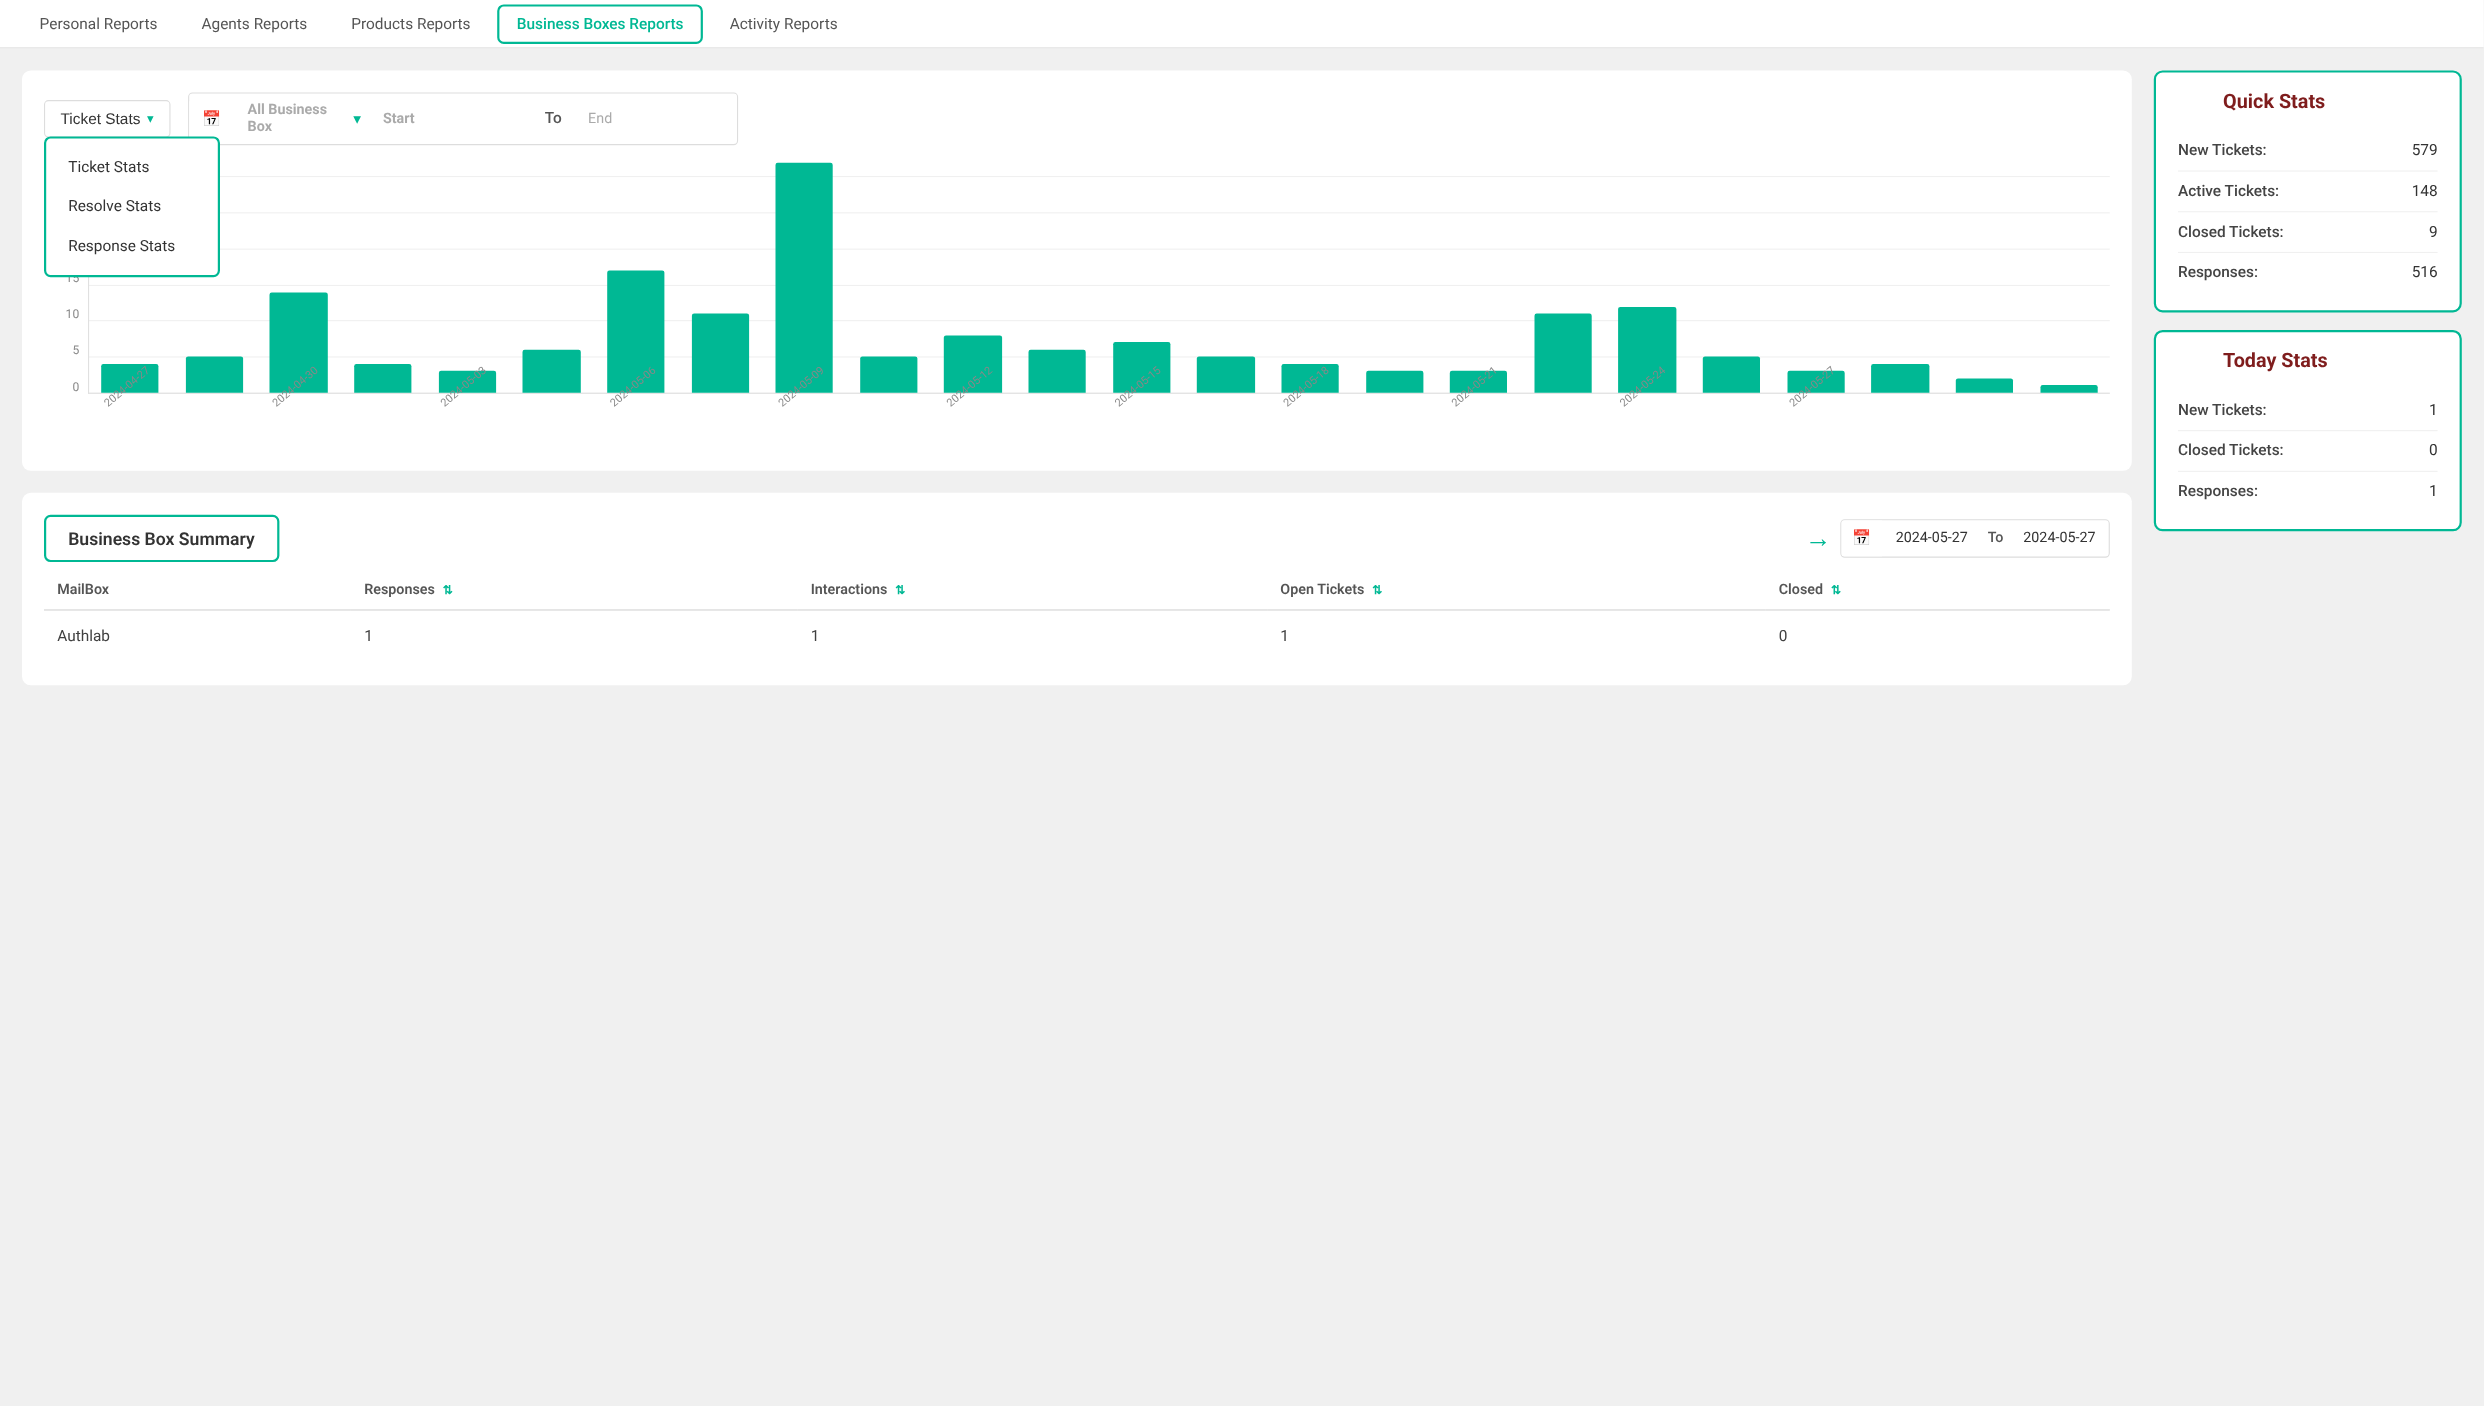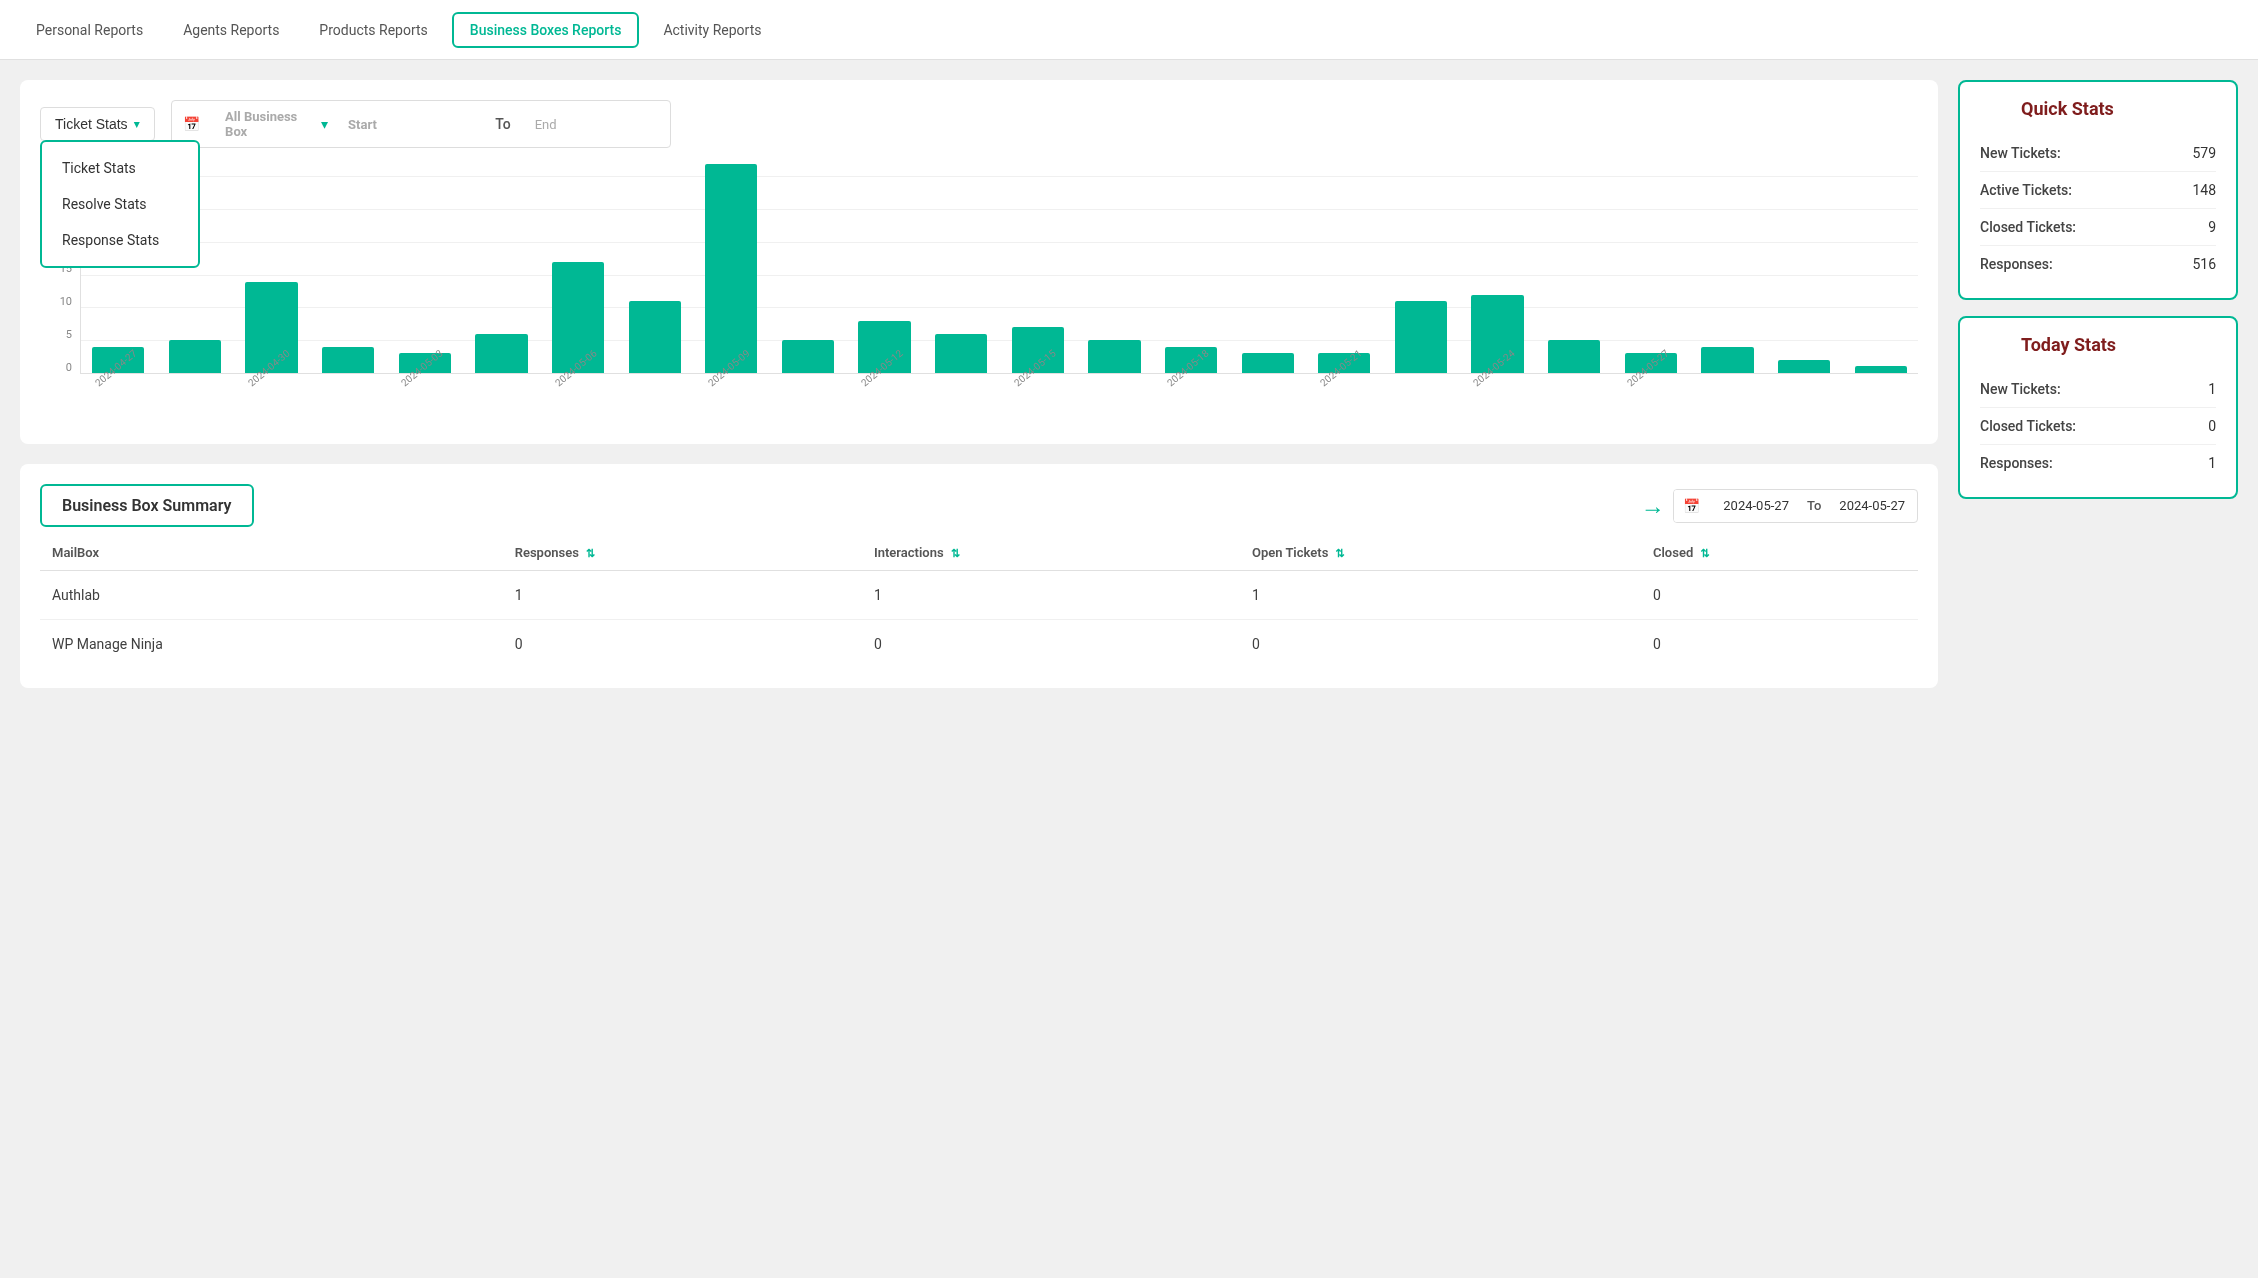--- a/index.html
+++ b/index.html
@@ -10,21 +10,21 @@
       font-size: 14px;
     }
 
     
     .top-nav {
       background: #fff;
       border-bottom: 1px solid #e0e0e0;
       padding: 0 20px;
       display: flex;
       align-items: center;
-      height: 60px;
+      height: 44px;
       gap: 8px;
     }
     .nav-item {
       padding: 8px 16px;
       cursor: pointer;
       color: #555;
       font-size: 14px;
       border-radius: 4px;
       white-space: nowrap;
     }
@@ -598,27 +598,20 @@
           </tr>
         </thead>
         <tbody>
           <tr>
             <td>Authlab</td>
             <td>1</td>
             <td>1</td>
             <td>1</td>
             <td>0</td>
           </tr>
-          <tr>
-            <td>WP Manage Ninja</td>
-            <td>0</td>
-            <td>0</td>
-            <td>0</td>
-            <td>0</td>
-          </tr>
         </tbody>
       </table>
     </div>
 
   </div>
 
   <div class="right-sidebar">
 
     <div class="stats-card">
       <div class="stats-card-title">Quick Stats</div>

